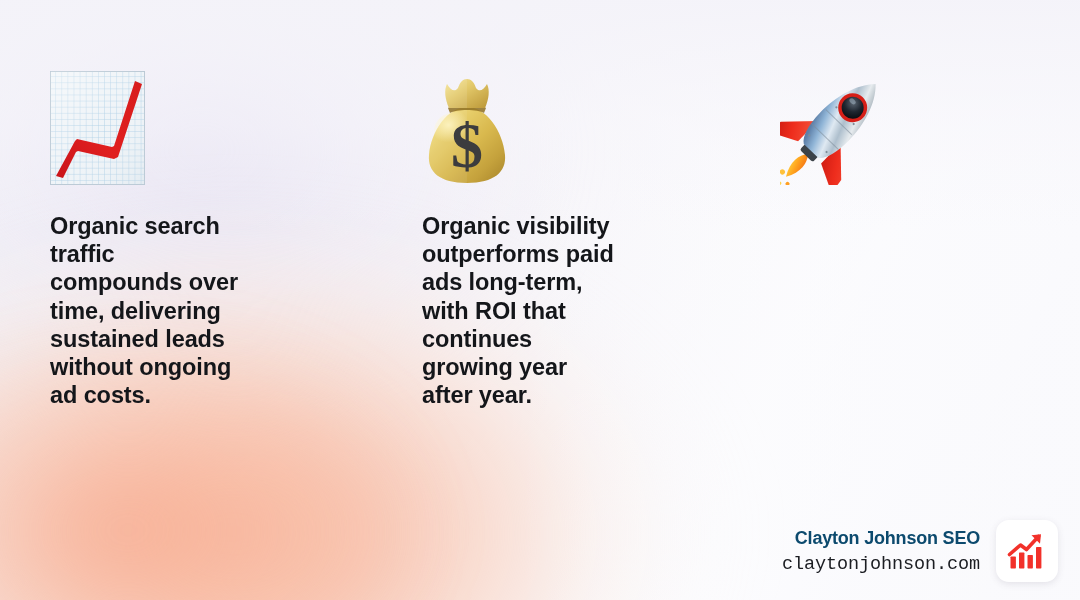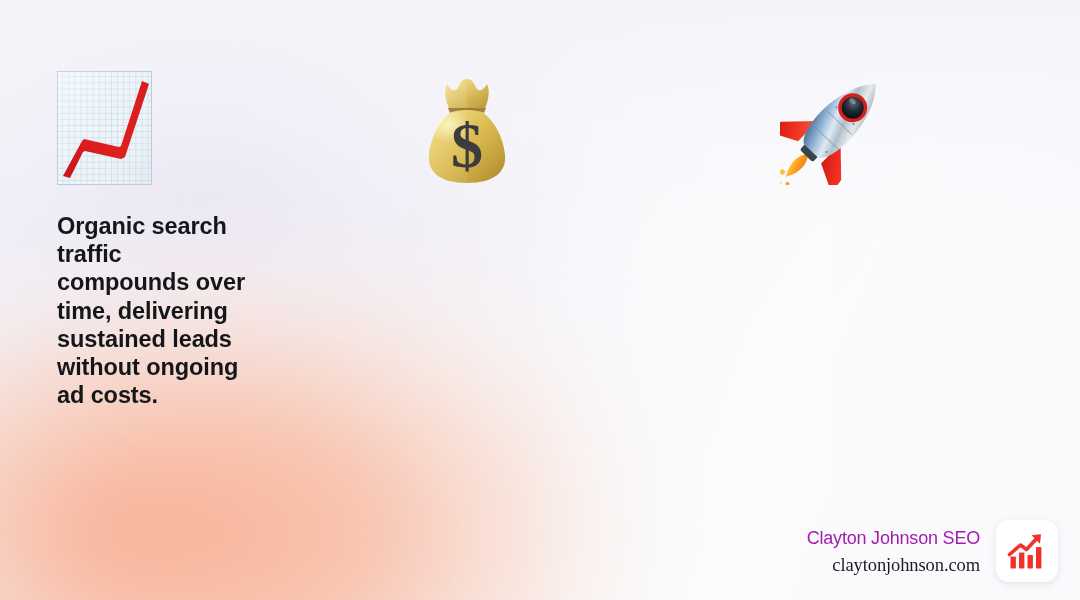--- a/index.html
+++ b/index.html
@@ -93,21 +93,21 @@
 
   
   .columns {
     position: absolute;
     inset: 0;
   }
   .col {
     position: absolute;
     top: 55px;
   }
-  .col-1 { left: 57px;  width: 300px; }
+  .col-1 { left: 50px;  width: 300px; }
   .col-2 { left: 422px; width: 300px; }
   .col-3 { left: 780px; width: 290px; }
 
   .icon-wrap {
     height: 130px;
     display: flex;
     align-items: flex-end;
     margin-bottom: 27px;
   }
   .emoji-svg { display: block; }
@@ -133,27 +133,27 @@
   }
   .footer-text {
     text-align: right;
     display: flex;
     flex-direction: column;
     gap: 5px;
   }
   .brand-name {
     font-family: "Liberation Sans", sans-serif;
     font-size: 18px;
-    font-weight: normal;
+    font-weight: bold;
     letter-spacing: -0.2px;
-    color: #a21caf;
+    color: #0c4a6e;
     line-height: 22px;
   }
   .brand-url {
-    font-family: Liberation Serif, serif;
+    font-family: Liberation Mono, monospace;
     font-size: 18.5px;
     font-weight: normal;
     letter-spacing: -0.1px;
     color: #1b1d22;
     line-height: 22px;
   }
   .logo-tile {
     width: 62px;
     height: 62px;
     border-radius: 13px;
@@ -249,20 +249,27 @@
                    C 29 16, 33 17, 36 13
                    C 38 7, 41 4, 45 4
                    C 49 4, 52 7, 54 13
                    C 57 17, 61 16, 65 9
                    C 68 15, 67 24, 63 33 Z" fill="url(#bagNeck)"></path>
           <path d="M45 4 C 41 4, 38 7, 36 13 C 33 17, 29 16, 25 9 C 22 15, 23 24, 27 33 L45 33 Z" fill="#ffffff" opacity="0.10"></path>
 
           <text x="45" y="92" text-anchor="middle" font-family="'Liberation Serif', serif" font-size="64" font-weight="bold" fill="#3c3c3e">$</text>
         </svg>
       </div>
+      <div class="col-text">Organic visibility
+outperforms paid
+ads long-term,
+with ROI that
+continues
+growing year
+after year.</div>
     </div>
 
     <div class="col col-3">
       <div class="icon-wrap">
         <svg class="emoji-svg" width="112" height="120" viewBox="0 0 112 120">
           <defs>
             <linearGradient id="rkBody" x1="0.1" y1="0.85" x2="0.9" y2="0.15">
               <stop offset="0%" stop-color="#5d7fa8"></stop>
               <stop offset="18%" stop-color="#8fb4d6"></stop>
               <stop offset="38%" stop-color="#dfe9f2"></stop>

